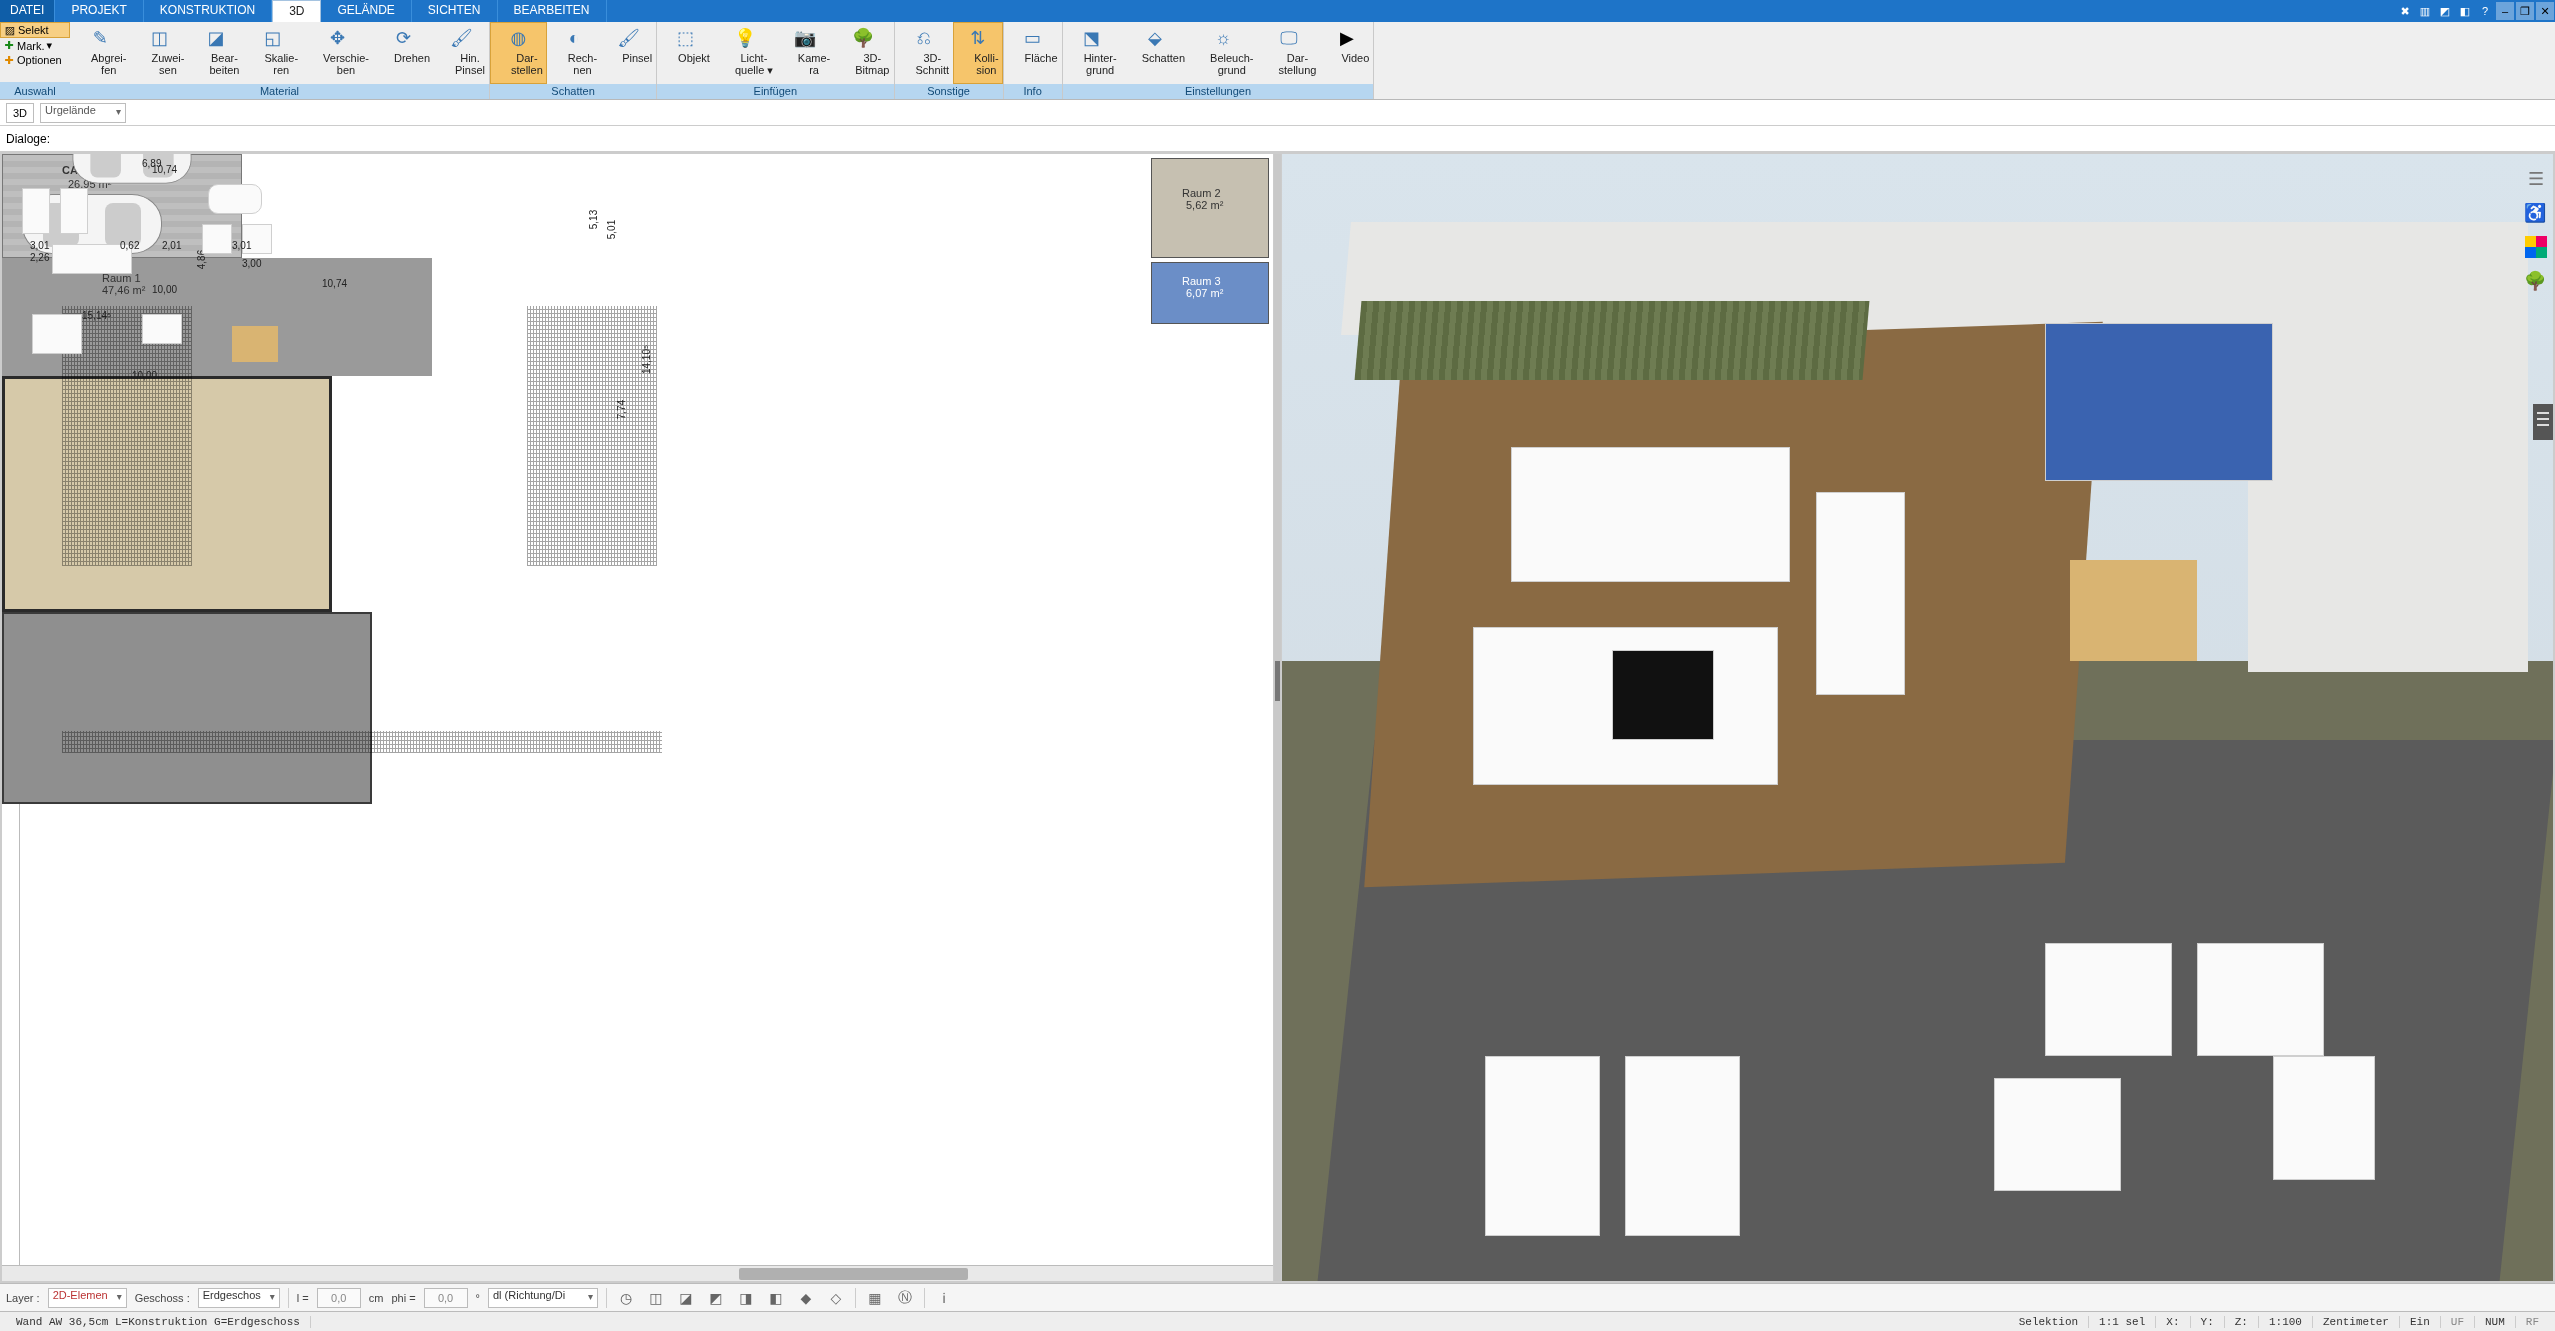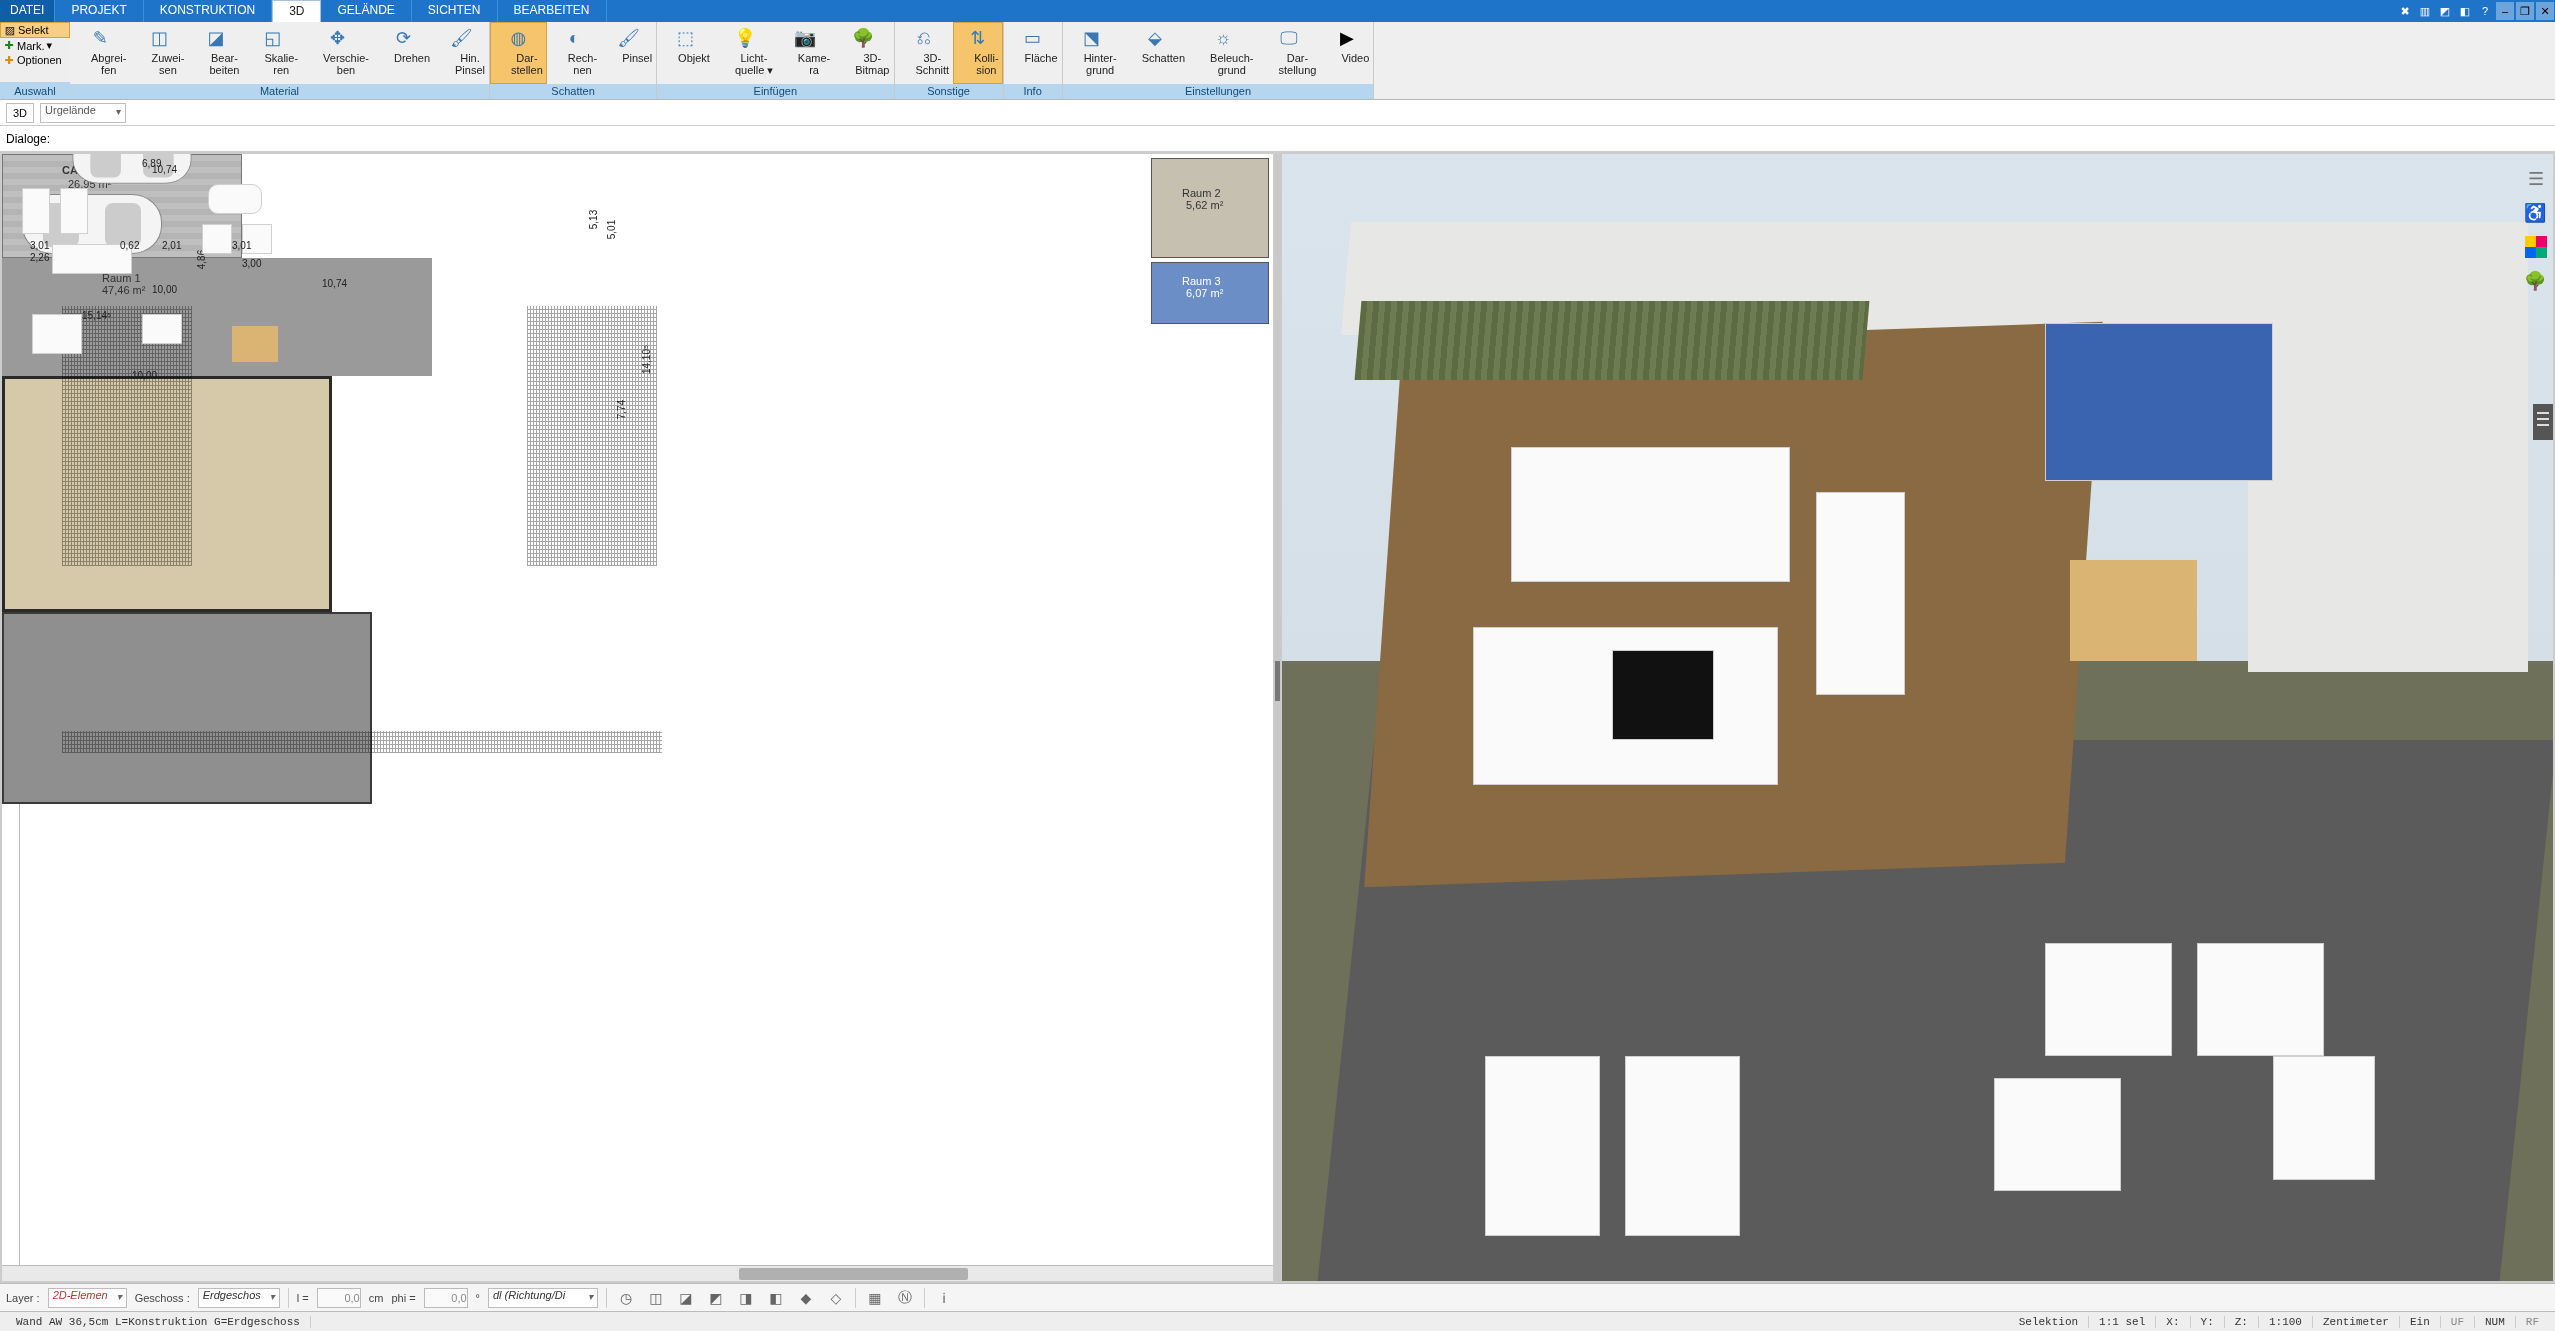--- a/index.html
+++ b/index.html
@@ -104,23 +104,23 @@
   .panel3d .swatch { width: 22px; height: 22px; background: conic-gradient(#e06 0 25%,#0a7 0 50%,#06e 0 75%,#fc0 0); }
   .side-tab { position: absolute; right: 0; top: 250px; width: 20px; height: 36px; background: #555; cursor: pointer; }
   .side-tab::before { content: ""; position: absolute; left: 4px; top: 8px; width: 12px; height: 2px; background: #ddd; box-shadow: 0 6px 0 #ddd, 0 12px 0 #ddd; }
 
   
   .btmbar {
     display: flex; align-items: center; height: 28px; background: #f5f5f5;
     border-top: 1px solid #bbb; padding: 0 6px; gap: 8px; font-size: 11px;
   }
   .btmbar .lbl { color: #444; }
-  .btmbar .combo { min-width: 70px; color: #b33; font-style: italic; }
+  .btmbar .combo { min-width: 70px; color: #b33; }
   .btmbar .combo.k { color: #333; }
-  .numbox { width: 44px; height: 20px; border: 1px solid #bbb; text-align: right; font-size: 11px; color: #888; background: #fafafa; }
+  .numbox { width: 44px; height: 20px; border: 1px solid #bbb; text-align: center; font-size: 11px; color: #888; background: #fafafa; }
   .btmbar .tico { width: 22px; height: 22px; border: 1px solid transparent; display: flex; align-items: center; justify-content: center; color: #666; font-size: 14px; cursor: pointer; }
   .btmbar .sep { width: 1px; height: 20px; background: #ccc; }
 
   
   .status {
     display: flex; align-items: center; height: 20px; background: #eee;
     border-top: 1px solid #bbb; font-size: 11px; color: #333; padding: 0 6px;
   }
   .status .seg { padding: 0 10px; border-right: 1px solid #ccc; font-family: Liberation Mono, monospace; }
   .status .grow { flex: 1; }

